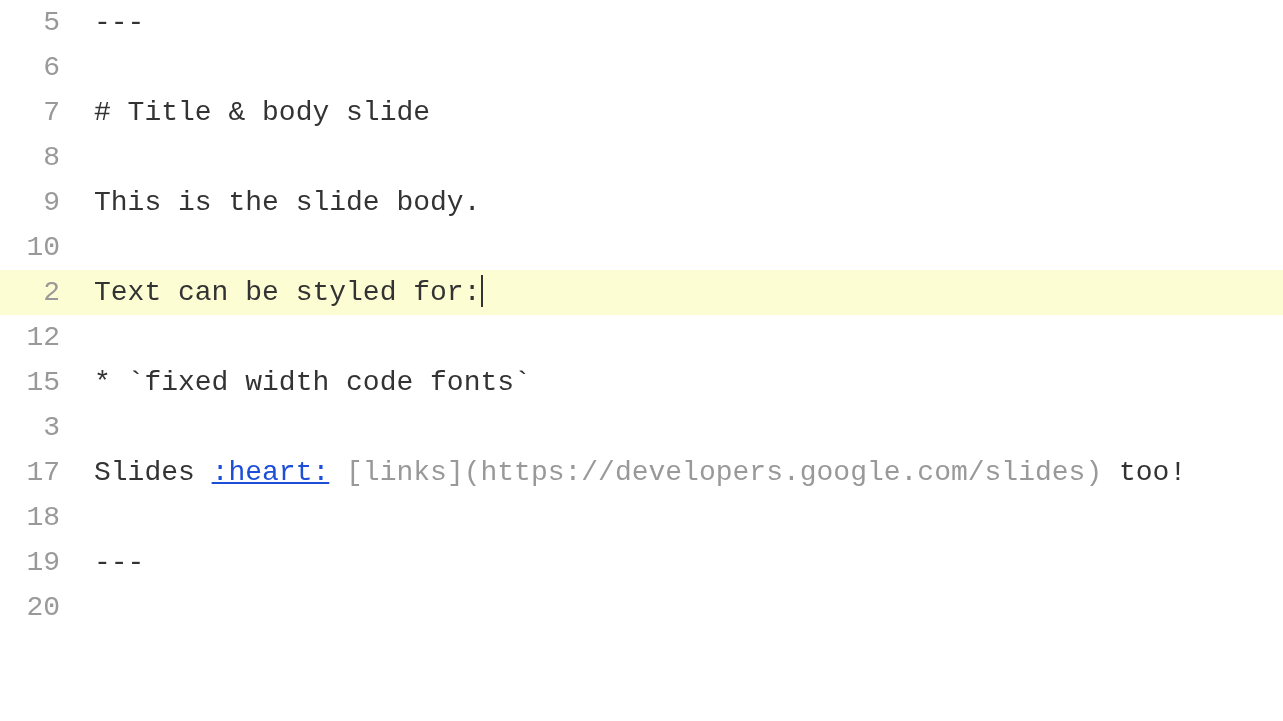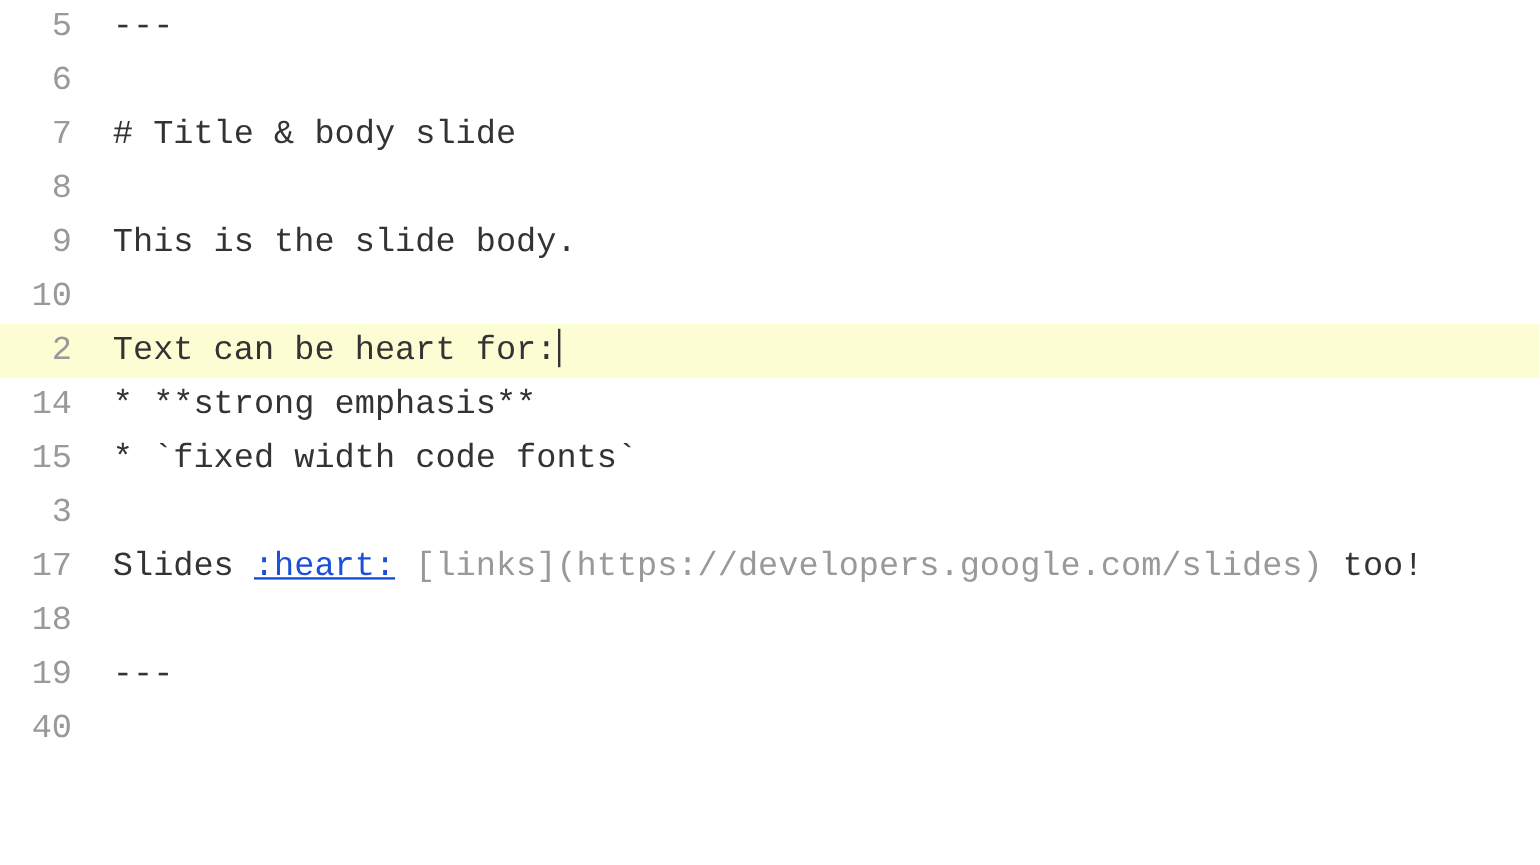--- a/index.html
+++ b/index.html
@@ -84,25 +84,25 @@
     <div class="line">
       <div class="gutter">9</div>
       <div class="content"><span>This is the slide body.</span></div>
     </div>
     <div class="line">
       <div class="gutter">10</div>
       <div class="content"></div>
     </div>
     <div class="line active">
       <div class="gutter">2</div>
-      <div class="content"><span>Text can be heart for:</span><span class="cursor"></span></div>
+      <div class="content"><span>Text can be styled for:</span><span class="cursor"></span></div>
     </div>
     <div class="line">
-      <div class="gutter">14</div>
-      <div class="content"><span>* **strong emphasis**</span></div>
+      <div class="gutter">12</div>
+      <div class="content"></div>
     </div>
     <div class="line">
       <div class="gutter">15</div>
       <div class="content"><span>* `fixed width code fonts`</span></div>
     </div>
     <div class="line">
       <div class="gutter">3</div>
       <div class="content"></div>
     </div>
     <div class="line">
@@ -111,16 +111,16 @@
     </div>
     <div class="line">
       <div class="gutter">18</div>
       <div class="content"></div>
     </div>
     <div class="line">
       <div class="gutter">19</div>
       <div class="content"><span>---</span></div>
     </div>
     <div class="line">
-      <div class="gutter">40</div>
+      <div class="gutter">20</div>
       <div class="content"></div>
     </div>
   </div>
 
 </body></html>

